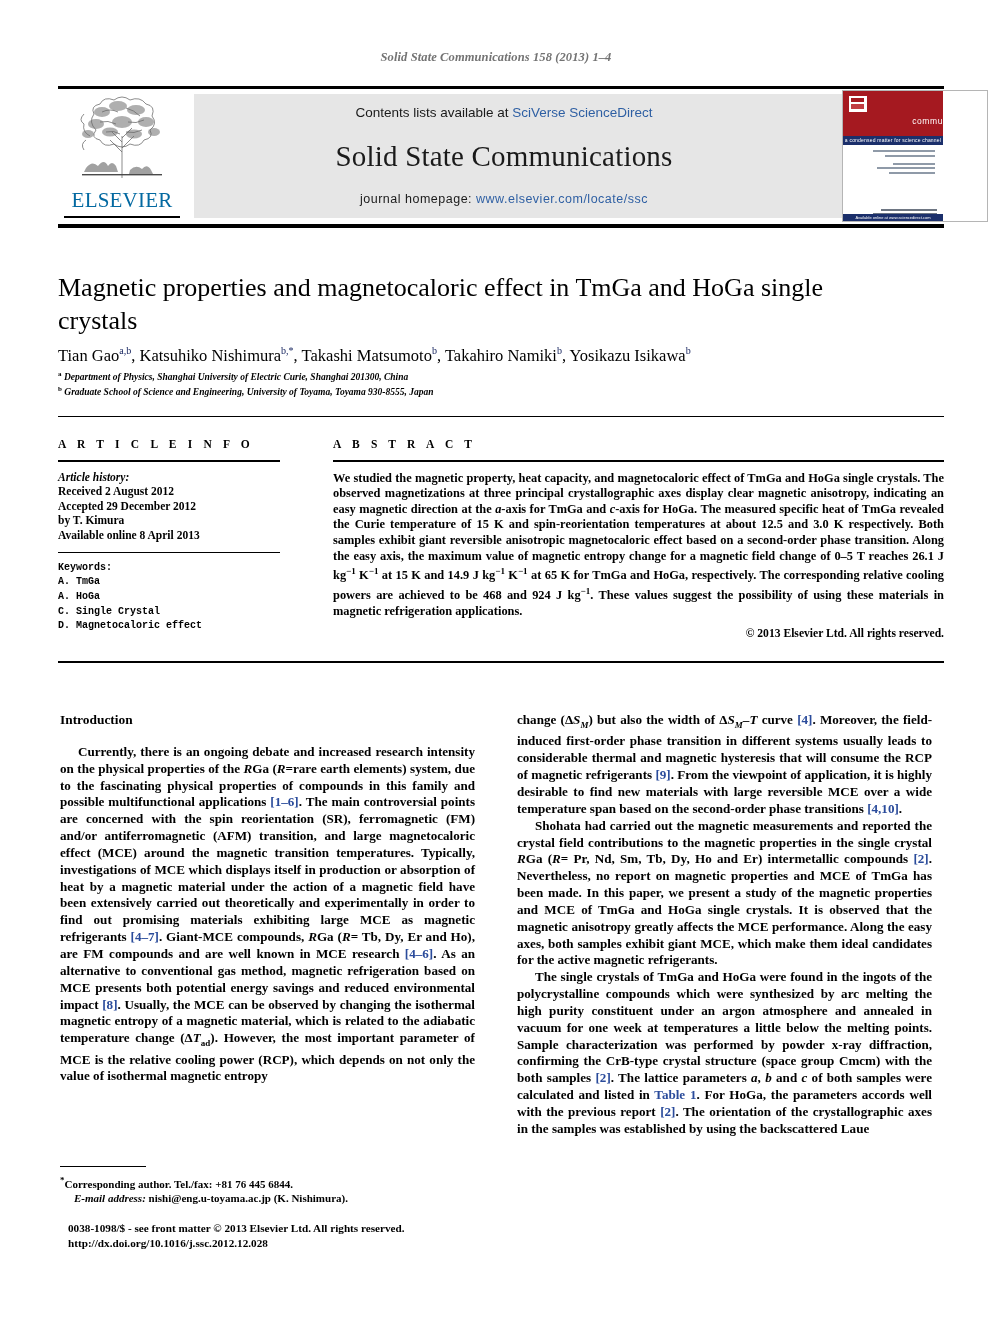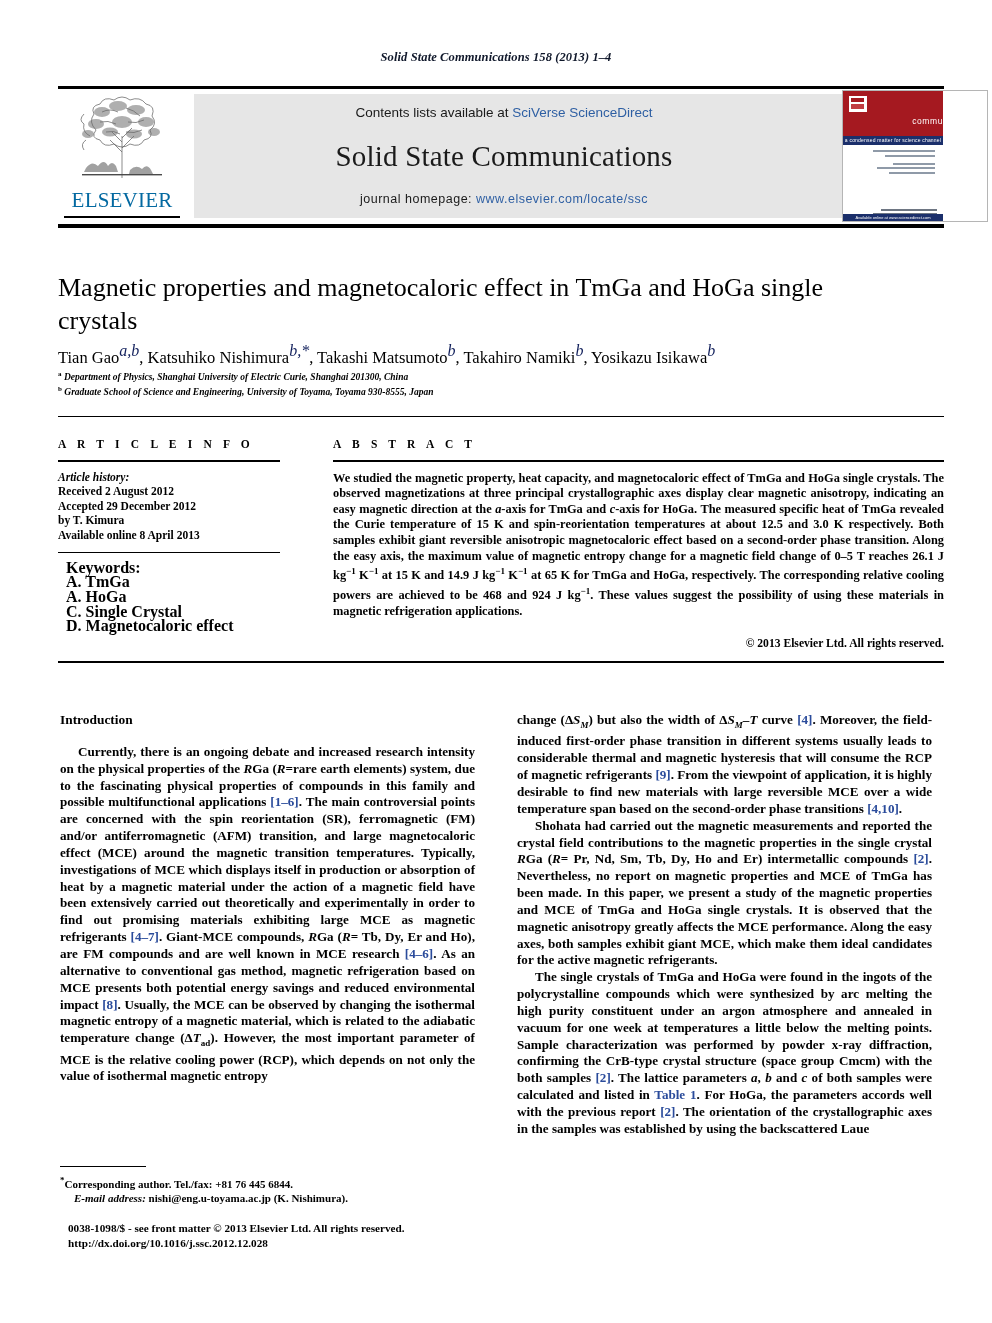--- a/index.html
+++ b/index.html
@@ -25,21 +25,21 @@
   
   .running-head {
     position: absolute;
     left: 0; top: 50px;
     width: 992px;
     text-align: center;
     font-family: "Liberation Serif", serif;
     font-weight: bold;
     font-size: 12.5px;
     font-style: italic;
-    color: #0f172a;
+    color: #737373;
     letter-spacing: 0.1px;
   }
 
   
   .rule-thick-top {
     position: absolute;
     left: 58px; top: 86px;
     width: 886px;
     height: 2.5px;
     background: #000;
@@ -251,24 +251,23 @@
   .authors {
     position: absolute;
     left: 58px; top: 341px;
     width: 880px;
     font-family: "Liberation Serif", serif;
     font-size: 16.5px;
     line-height: 20px;
     color: #000;
   }
   .authors sup {
-    font-size: 16px;
+    font-size: 10px;
     vertical-align: super;
     color: #12205c;
-    font-style: italic;
   }
   .affil {
     position: absolute;
     left: 58px; top: 369px;
     width: 700px;
     font-family: "Liberation Serif", serif;
     font-size: 9.5px;
     font-style: italic;
     font-weight: bold;
     line-height: 11.5px;
@@ -320,25 +319,24 @@
   .meta {
     font-family: "Liberation Serif", serif;
     font-weight: bold;
     font-size: 11.5px;
     line-height: 14.6px;
   }
   .meta .it {
     font-style: italic;
   }
   .kw {
-    font-family: Liberation Serif, serif;
-    font-weight: bold;
-    font-size: 16px;
+    font-family: Liberation Mono, monospace;
+    font-weight: bold;
+    font-size: 10px;
     line-height: 14.6px;
-    margin-left: 8px;
   }
 
   .abstract-col {
     position: absolute;
     left: 333px; top: 438px;
     width: 611px;
   }
   .abstract-col .hr {
     width: 611px;
     height: 1.6px;
@@ -348,21 +346,21 @@
   .abstract-body {
     font-family: "Liberation Serif", serif;
     font-weight: bold;
     font-size: 12.4px;
     line-height: 15.6px;
     text-align: justify;
     text-justify: inter-word;
   }
   .abstract-body i { font-style: italic; }
   .copyright {
-    margin-top: 18px;
+    margin-top: 8px;
     text-align: right;
     font-family: "Liberation Serif", serif;
     font-weight: bold;
     font-size: 11.6px;
   }
 
   
   .col {
     position: absolute;
     top: 712px;

